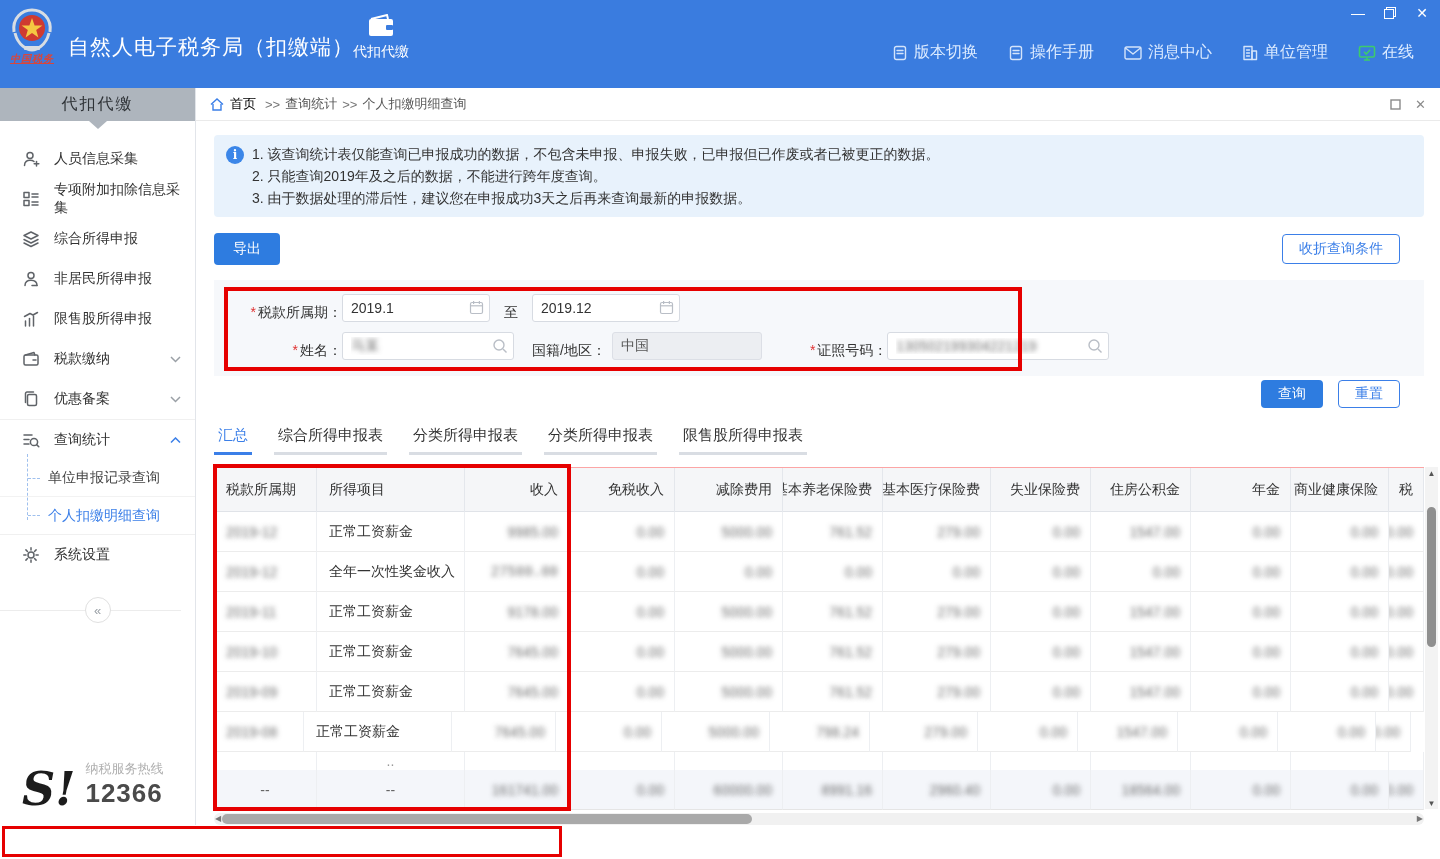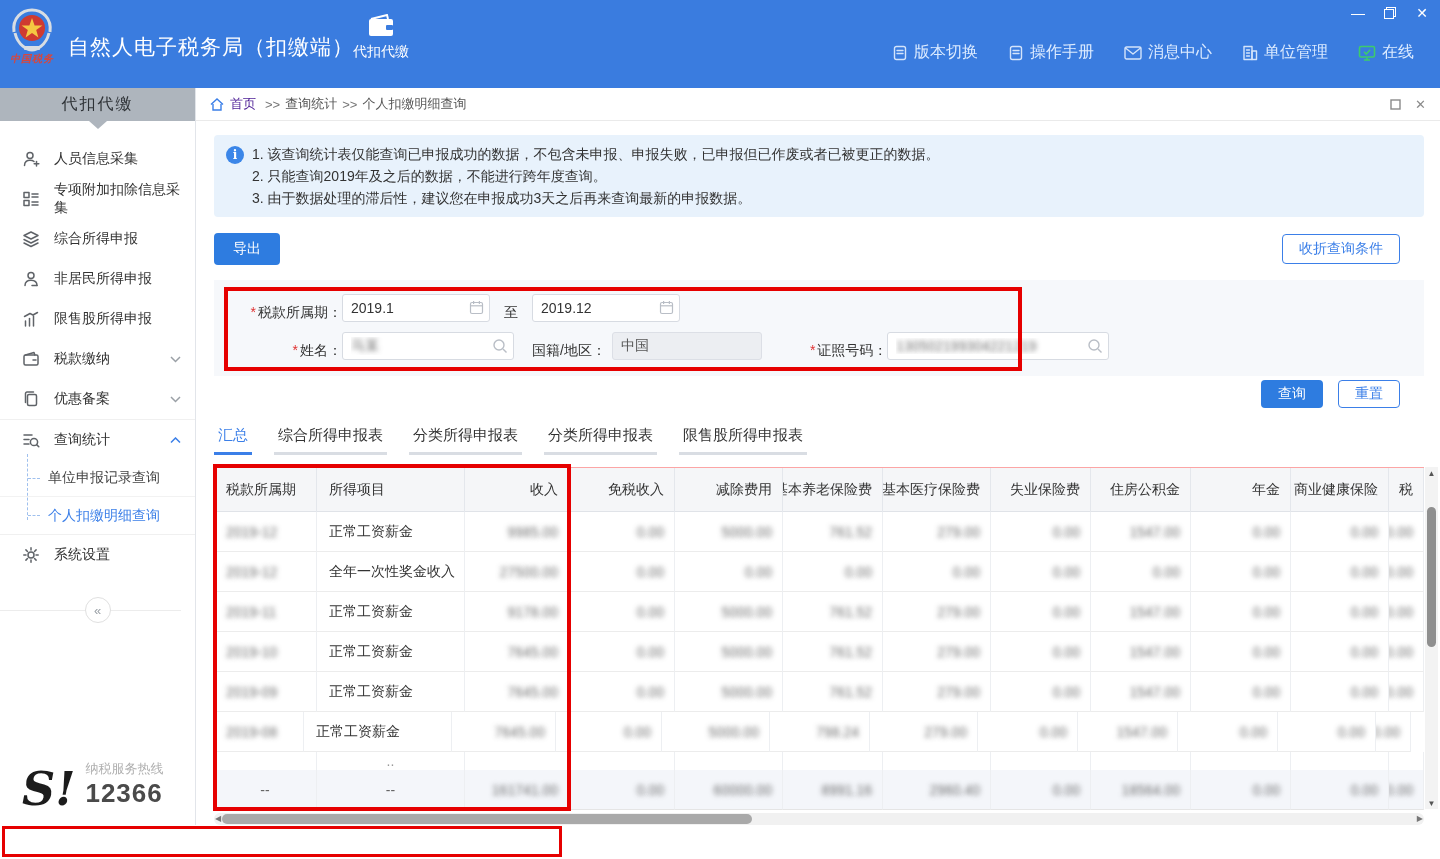--- a/index.html
+++ b/index.html
@@ -7,21 +7,21 @@
   .app {
     position: relative; width: 1440px; height: 859px; overflow: hidden;
     background:#fff; font-family:"Liberation Sans","DejaVu Sans",sans-serif;
     color:#333; font-size:14px;
   }
   
   .titlebar { position:absolute; left:0; top:0; right:0; height:88px; background:#3a7cdf; }
   .win-controls { position:absolute; top:5px; right:10px; display:flex; gap:16px; align-items:center; }
   .win-btn { color:#fff; width:16px; height:16px; display:flex; align-items:center; justify-content:center; cursor:pointer; font-size:14px; }
   .emblem { position:absolute; left:8px; top:6px; width:48px; text-align:center; }
-  .emblem-caption { color:#d8463c; font-family:"DejaVu Serif",serif; font-weight:bold; font-style:italic; font-size:10px; letter-spacing:1px; margin-top:-2px; }
+  .emblem-caption { color:#d8463c; font-family:"DejaVu Serif",serif; font-weight:bold; font-style:italic; font-size:10px; letter-spacing:1px; margin-top:-2px;text-decoration:underline; }
   .app-title { position:absolute; left:68px; top:33px; color:#fff; font-size:21px; letter-spacing:1px; }
   .module-tab { position:absolute; left:345px; top:14px; width:72px; display:flex; flex-direction:column; align-items:center; gap:5px; color:#fff; cursor:pointer; }
   .module-tab .lbl { font-size:14px; }
   .top-menu { position:absolute; right:26px; top:42px; display:flex; gap:30px; }
   .top-menu-item { display:flex; align-items:center; gap:6px; color:#dcebff; font-size:16px; cursor:pointer; }
   
   .sidebar { position:absolute; left:0; top:88px; width:196px; bottom:34px; background:#fff; border-right:1px solid #e2e5ea; }
   .side-header { position:relative; height:33px; background:#aeb5bd; color:#2f3337; font-size:16px; display:flex; align-items:center; justify-content:center; letter-spacing:2px; }
   .side-header::after { content:''; position:absolute; top:33px; left:50%; margin-left:-9px; border:9px solid transparent; border-top:8px solid #aeb5bd; }
   .side-menu { padding-top:18px; }
@@ -40,21 +40,21 @@
   .hotline { position:absolute; left:22px; bottom:16px; display:flex; align-items:flex-end; gap:10px; }
   .hotline-mark { font-family:"DejaVu Serif",serif; font-weight:bold; font-style:italic; font-size:46px; color:#1c1c1c; line-height:0.85; }
   .hotline-text .cap { color:#b0b0b0; font-size:13px; }
   .hotline-text .num { color:#4a4a4a; font-size:26px; font-weight:bold; letter-spacing:1px; }
   
   .statusbar { position:absolute; left:0; right:0; bottom:0; height:34px; background:#f1f1f1; border-top:1px solid #d8d8d8; display:flex; align-items:center; padding:0 14px; font-size:14px; color:#3c3c3c; }
   .statusbar .about { margin-left:auto; color:#2e8bd8; text-decoration:underline; cursor:pointer; }
   
   .main { position:absolute; left:196px; top:88px; right:0; bottom:34px; background:#fff; }
   .crumbbar { height:33px; border-bottom:1px solid #eaeaea; display:flex; align-items:center; padding:0 14px; font-size:13px; color:#555; }
-  .crumbbar .home { color:#4c1d95; margin:0 4px 0 6px; cursor:pointer; }
+  .crumbbar .home { color:#000000; margin:0 4px 0 6px; cursor:pointer; }
   .crumbbar .sep { margin:0 5px; color:#777; }
   .panel-ctrls { margin-left:auto; display:flex; gap:14px; color:#8a8a8a; }
   .panel-ctrls span { cursor:pointer; font-size:13px; display:flex; align-items:center; }
   .content { position:relative; padding:14px 16px 0 18px; }
   
   .notice { background:#e8f2fc; border-radius:4px; padding:8px 14px 8px 12px; display:flex; gap:8px; height:82px; }
   .info-icon { flex:0 0 18px; width:18px; height:18px; border-radius:50%; background:#3b86e8; color:#fff; font-size:12px; font-weight:bold; display:flex; align-items:center; justify-content:center; margin-top:3px; font-family:"DejaVu Serif",serif; }
   .notice-lines div { line-height:22px; font-size:14px; color:#333; }
   
   .toolbar { margin-top:16px; height:32px; display:flex; align-items:center; }
@@ -466,21 +466,21 @@
                 <div class="td ar blur-text" style="width: 108px;">279.00</div>
                 <div class="td ar blur-text" style="width: 100px;">0.00</div>
                 <div class="td ar blur-text" style="width: 100px;">1547.00</div>
                 <div class="td ar blur-text" style="width: 100px;">0.00</div>
                 <div class="td ar blur-text" style="width: 98px;">0.00</div>
                 <div class="td ar blur-text" style="width: 35px;">0.00</div>
               </div>
               <div class="tr">
                 <div class="td al blur-text" style="width: 103px;">2019-12</div>
                 <div class="td al item" style="width: 148px;">全年一次性奖金收入</div>
-                <div class="td ar blur-text" style="width: 104px;">27500.00</div>
+                <div class="td ar blur-text" style="width: 104px; font-family: Liberation Mono, monospace;">27500.00</div>
                 <div class="td ar blur-text" style="width: 106px;">0.00</div>
                 <div class="td ar blur-text" style="width: 108px;">0.00</div>
                 <div class="td ar blur-text" style="width: 100px;">0.00</div>
                 <div class="td ar blur-text" style="width: 108px;">0.00</div>
                 <div class="td ar blur-text" style="width: 100px;">0.00</div>
                 <div class="td ar blur-text" style="width: 100px;">0.00</div>
                 <div class="td ar blur-text" style="width: 100px;">0.00</div>
                 <div class="td ar blur-text" style="width: 98px;">0.00</div>
                 <div class="td ar blur-text" style="width: 35px;">0.00</div>
               </div>

